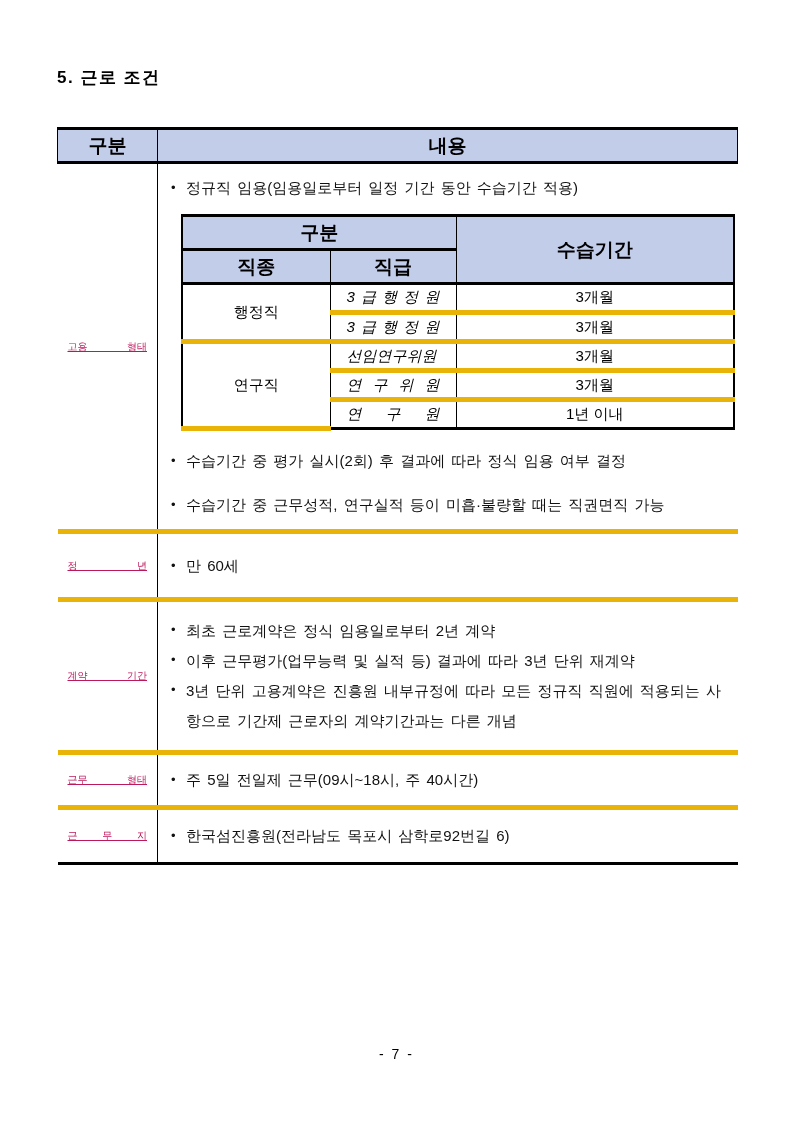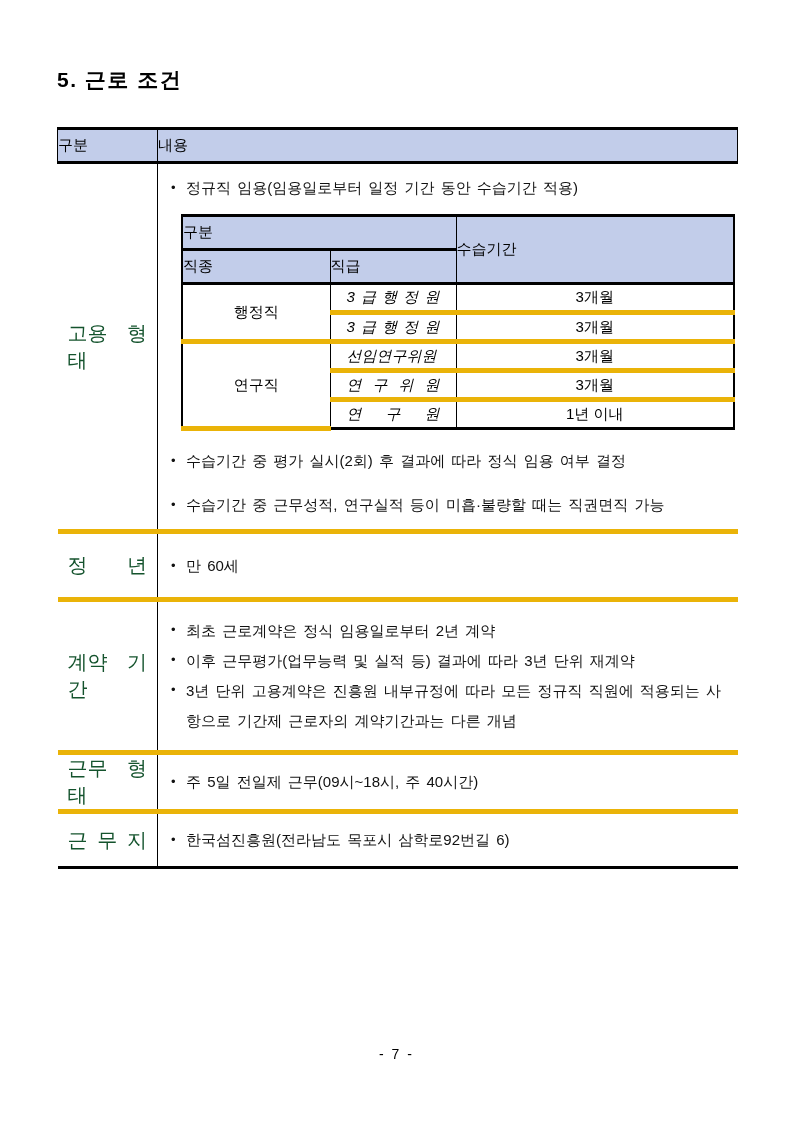--- a/index.html
+++ b/index.html
@@ -10,21 +10,21 @@
     height: 1121px;
     margin: 0 auto;
     background: #ffffff;
     font-family: "Liberation Sans", "DejaVu Sans", sans-serif;
     color: #111;
   }
   .doc-title {
     position: absolute;
     left: 57px;
     top: 66px;
-    font-size: 21px;
+    font-size: 17px;
     font-weight: 900;
     letter-spacing: 1.5px;
     color: #000;
   }
   
   table.main {
     position: absolute;
     left: 57px;
     top: 127px;
     width: 681px;
@@ -33,39 +33,40 @@
     font-size: 15px;
   }
   table.main col.c-label { width: 100px; }
   table.main thead th {
     background: #C2CDEA;
     border-top: 3px solid #000;
     border-bottom: 3px solid #000;
     border-left: 1px solid #000;
     border-right: 1px solid #000;
     height: 34px;
-    font-weight: normal;
-    font-size: 15px;
-    text-align: left;
+    font-weight: bold;
+    font-size: 19px;
+    text-align: center;
     vertical-align: middle;
     color: #000;
   }
   table.main tbody td {
     border-bottom: 5px solid #eab308;
     vertical-align: middle;
   }
   table.main tbody tr:last-child td { border-bottom: 3px solid #000; }
   td.row-label {
     border-right: 1.5px solid #000;
     padding: 0 10px;
     text-align: justify;
     text-align-last: justify;
     text-justify: inter-character;
-    font-size: 20px;
-    color: #14532d;
+    font-size: 10px;
+    color: #be185d;
+    text-decoration: underline;
   }
   td.row-content { padding: 10px 8px 10px 13px; }
   .bullet-line {
     display: flex;
     align-items: flex-start;
     line-height: 28px;
     word-spacing: 2px;
   }
   .bullet-line .txt { flex: 1; }
   .bullet-line::before {

